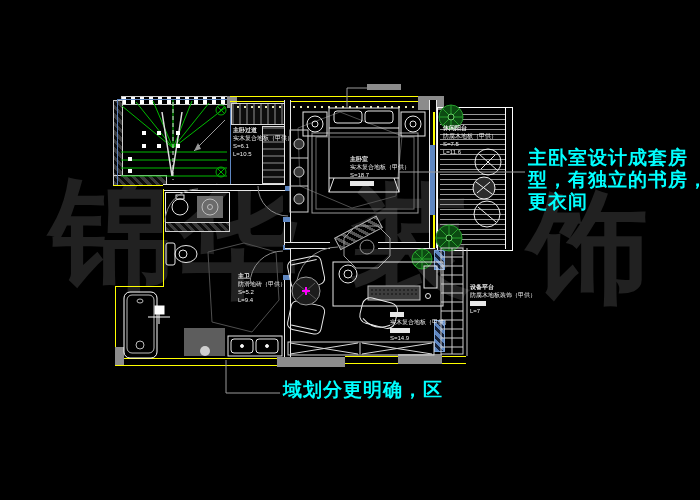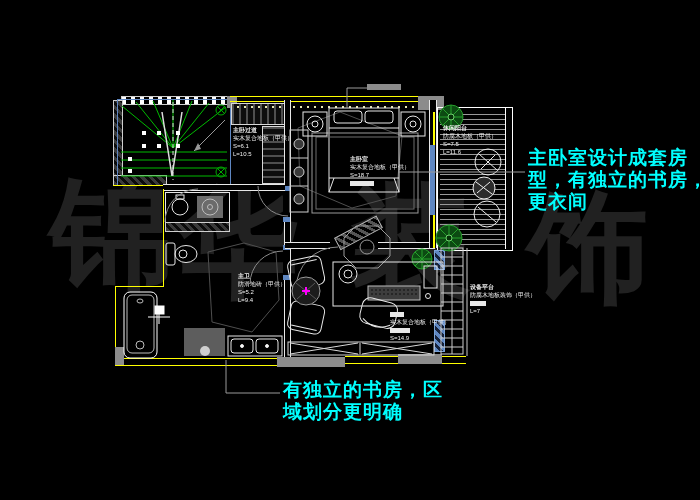--- a/index.html
+++ b/index.html
@@ -331,17 +331,16 @@
     <div><span class="wbar" style="width:16px"></span></div>
     <div>L=7</div>
   </div>
 
   <div class="callout" style="left:528px;top:147px">
     <div>主卧室设计成套房</div>
     <div>型，有独立的书房，</div>
     <div>更衣间</div>
   </div>
   <div class="callout" style="left:283px;top:379px">
-    <div>有独立的书房，区</div>
-    <div>域划分更明确</div>
+    <div>域划分更明确，区</div>
   </div>
 
 </div>
 
 </body></html>

